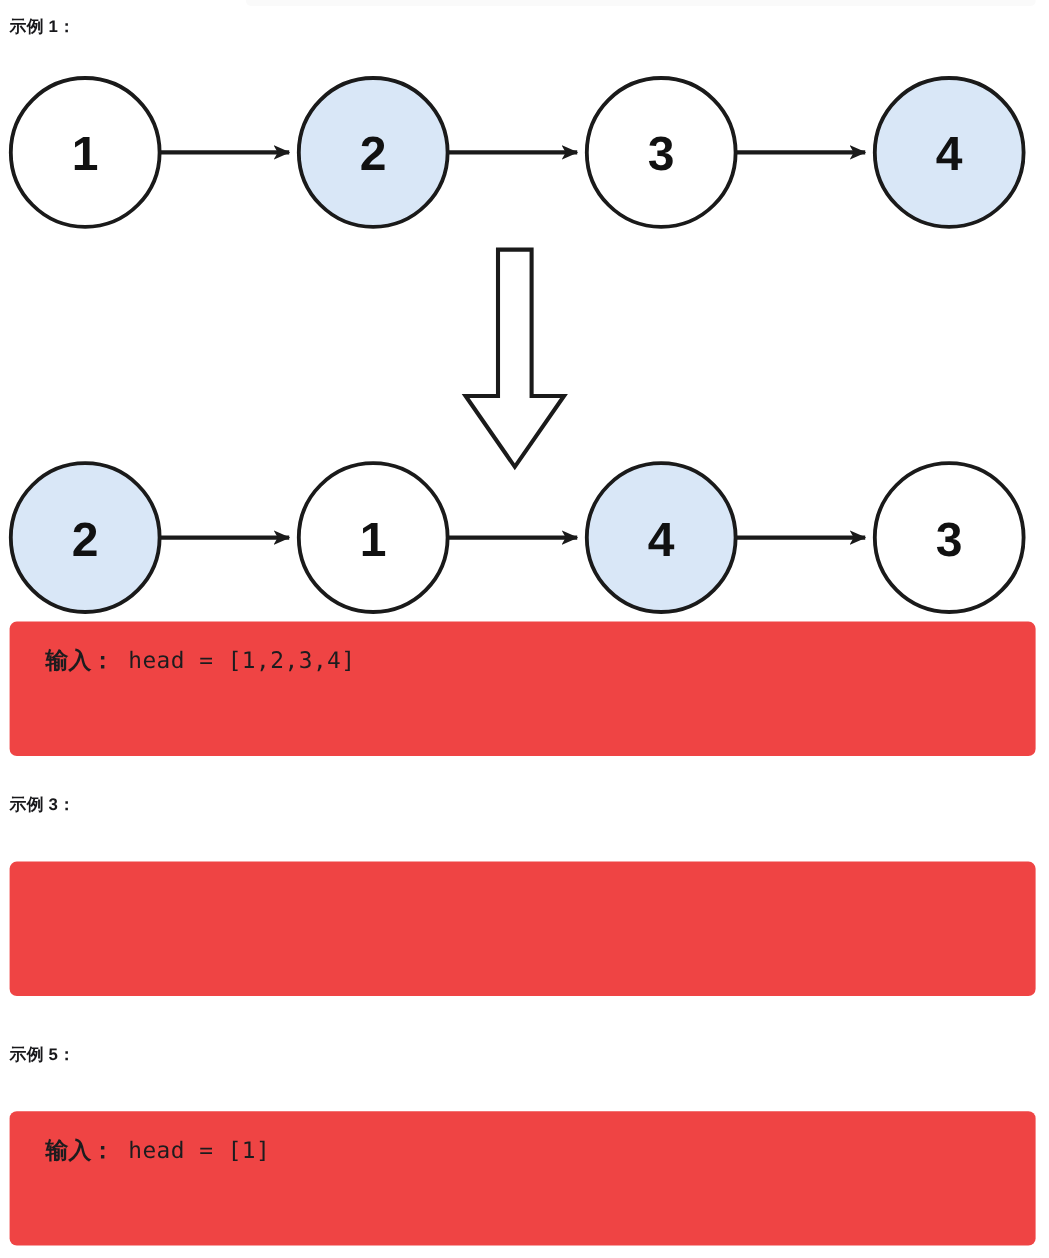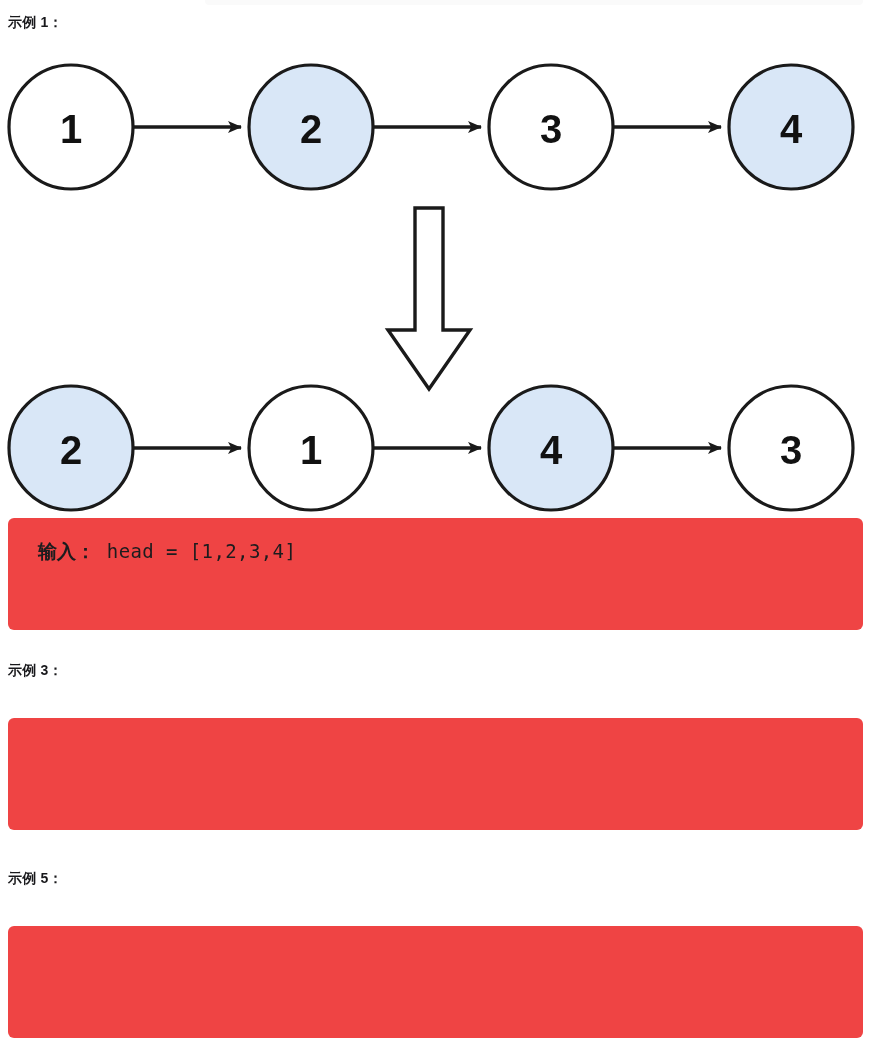--- a/index.html
+++ b/index.html
@@ -161,13 +161,14 @@
 </div>
 
 <div id="heading-2" class="example-heading">示例 3：</div>
 
 <div id="block-2" class="code-block">
 </div>
 
 <div id="heading-3" class="example-heading">示例 5：</div>
 
 <div id="block-3" class="code-block">
+  <div class="code-line"><span class="lbl">输入：</span><span> head = [1]</span></div>
 </div>
 
 </body></html>

